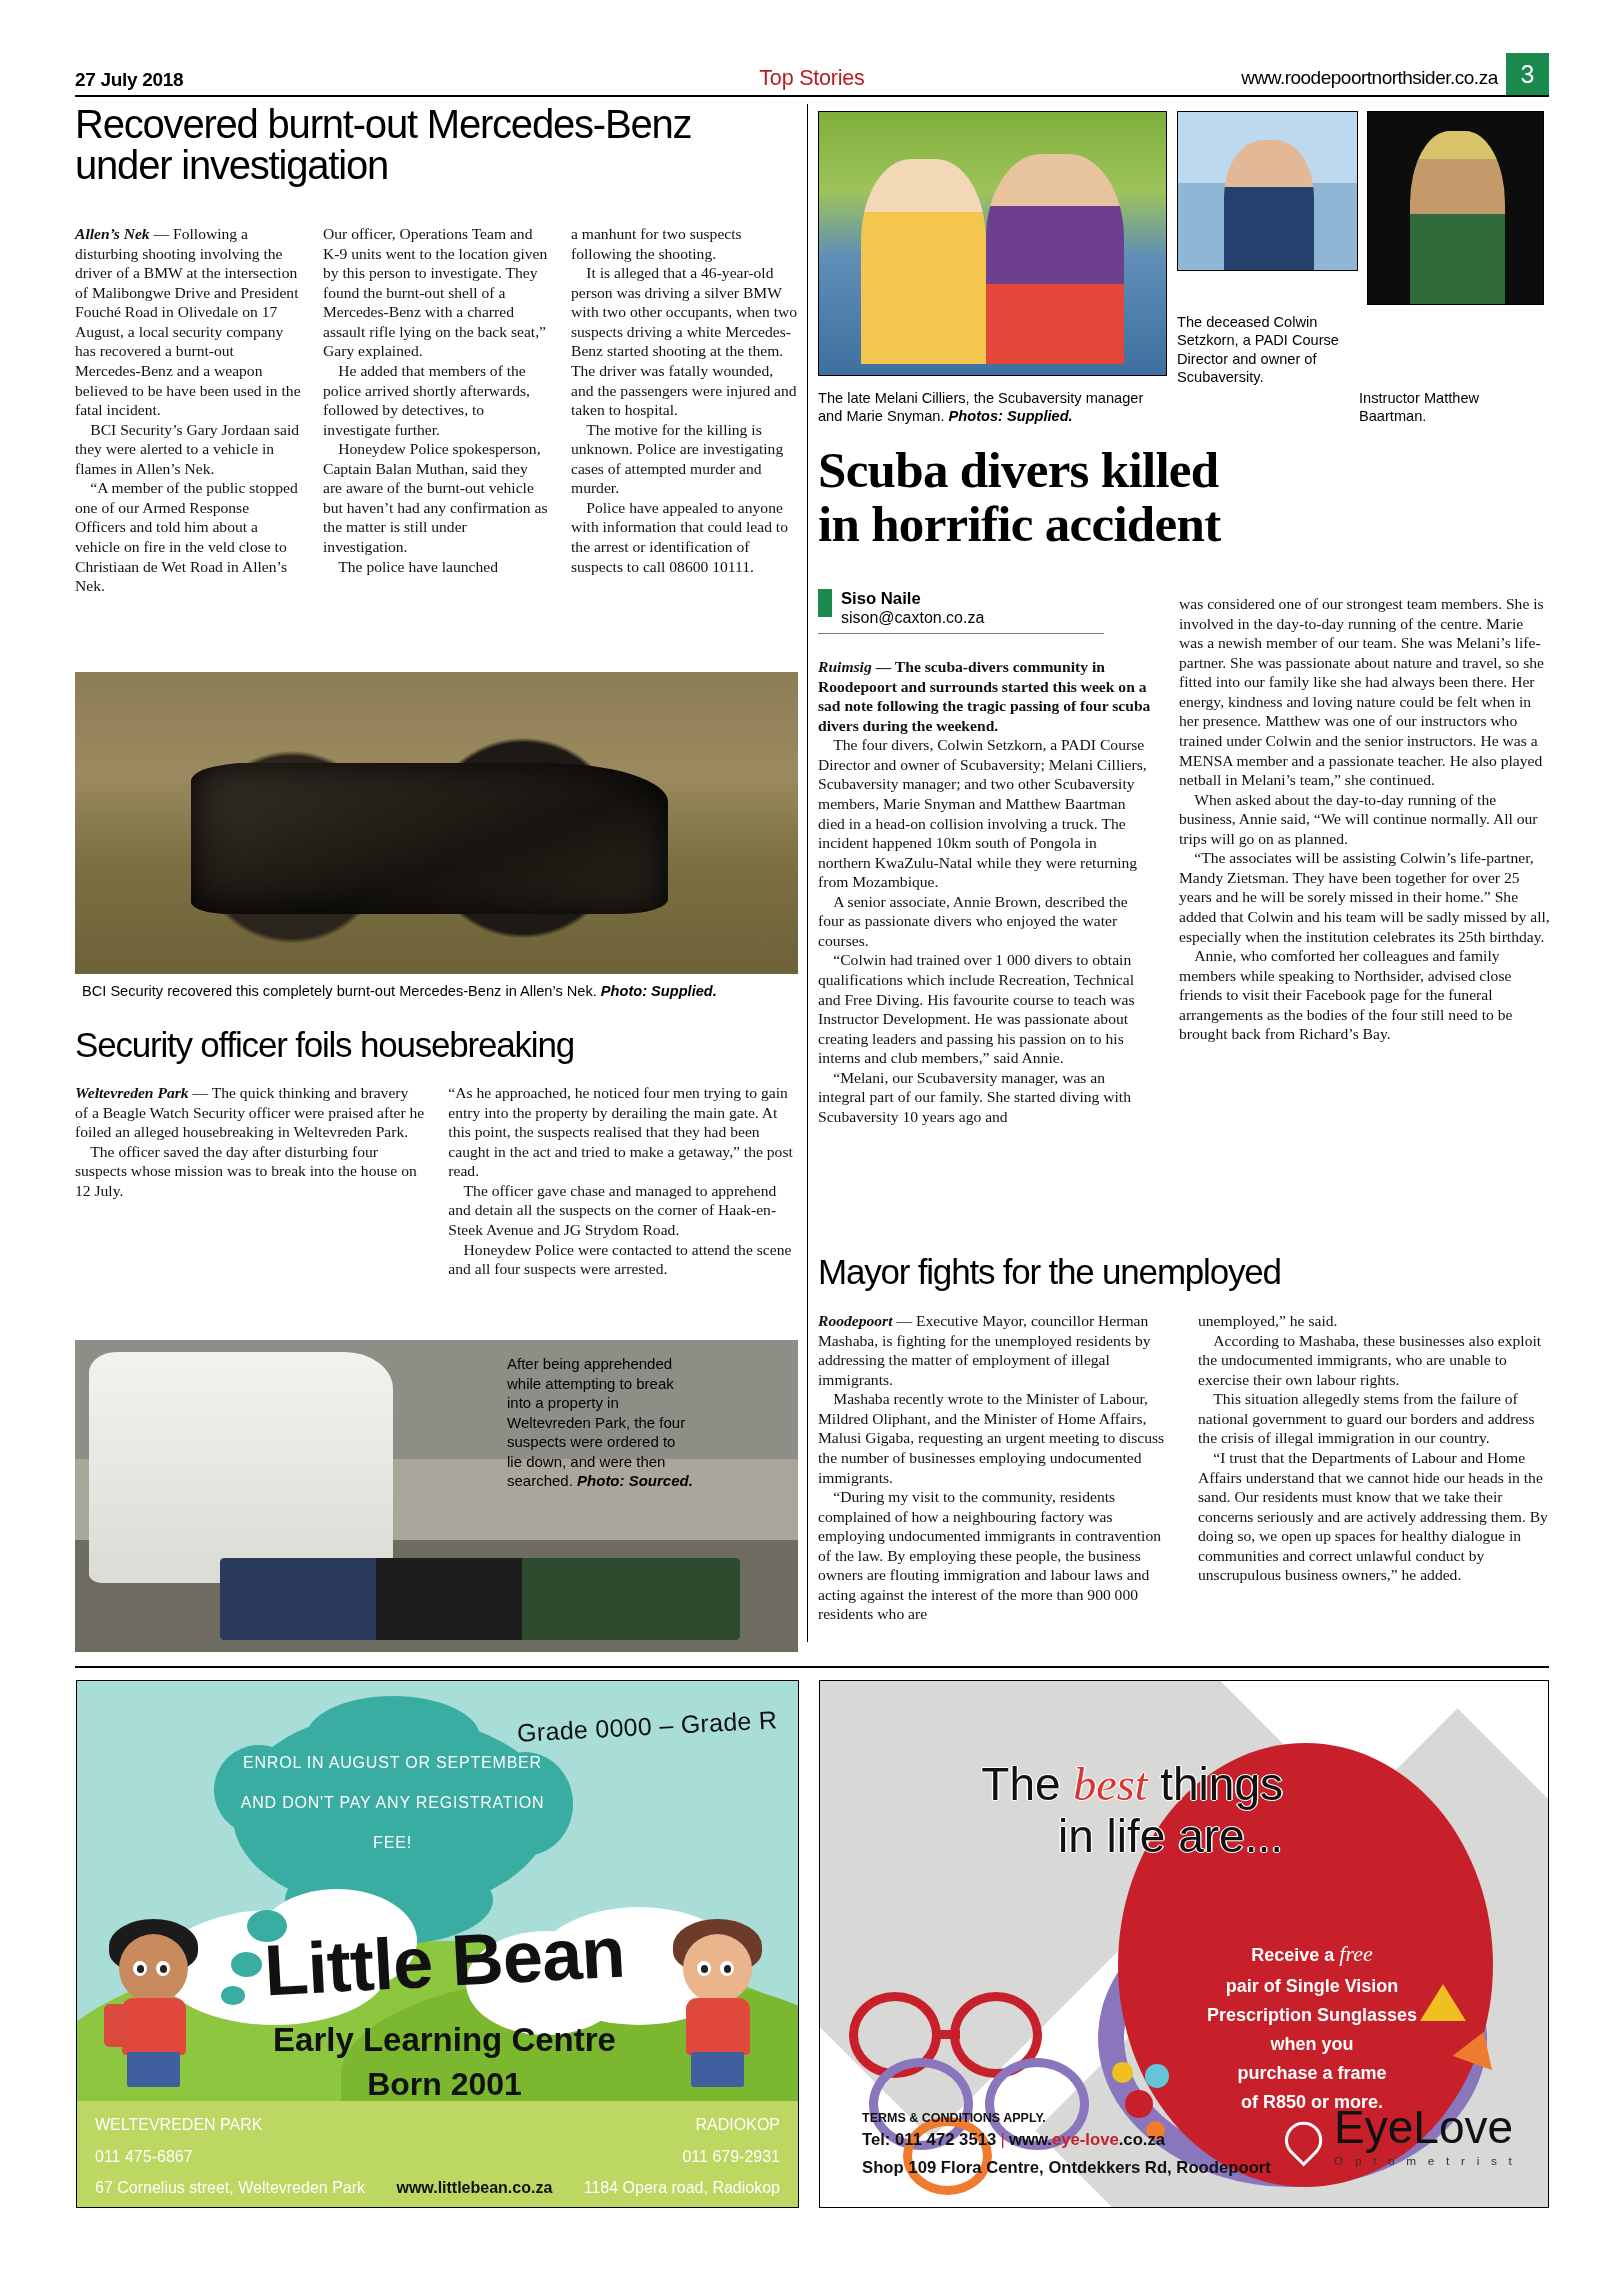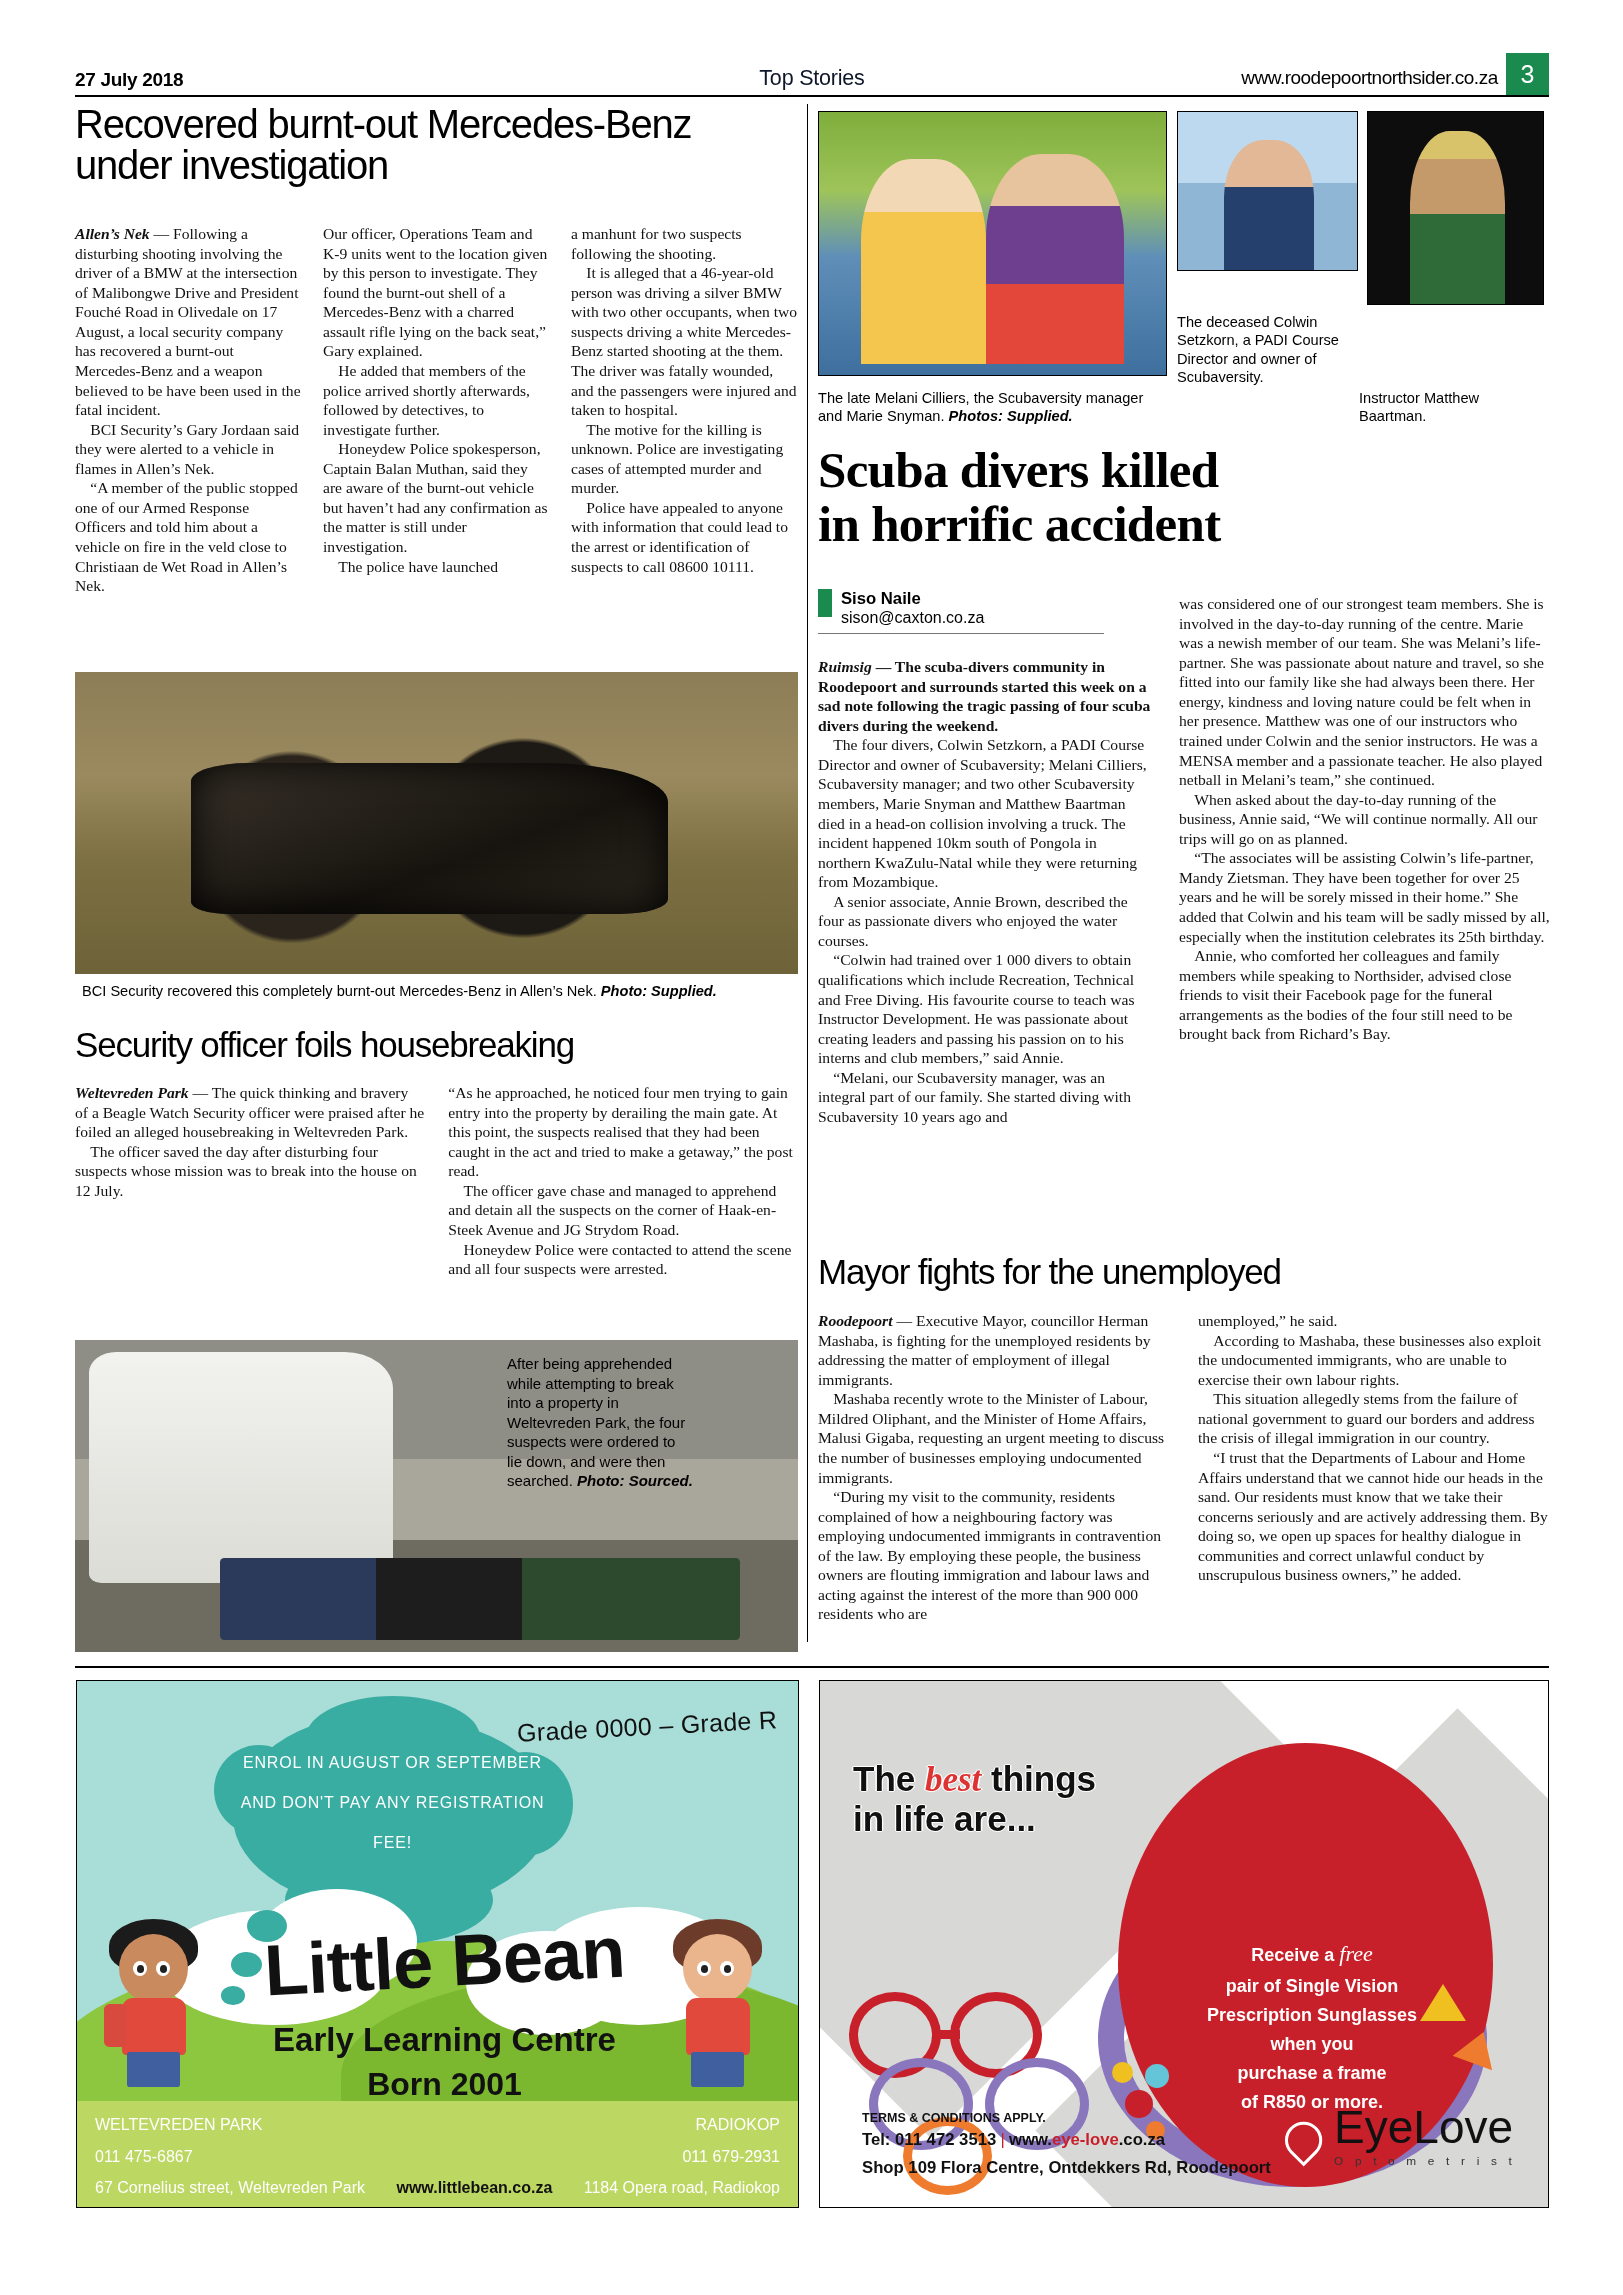--- a/index.html
+++ b/index.html
@@ -16,21 +16,21 @@
     position: absolute; left: 75px; top: 61px; width: 1474px; height: 36px;
     display: flex; align-items: flex-end; justify-content: space-between;
     border-bottom: 2.8px solid #000;
   }
   .mast-date {
     font-family: "Liberation Sans", sans-serif; font-weight: bold;
     font-size: 19px; letter-spacing: -0.3px; color:#000; padding-bottom:4.2px;
   }
   .mast-section {
     font-family: "Liberation Sans", sans-serif; font-size: 21.5px;
-    color:#0f172a; padding-bottom:4.2px; letter-spacing:-0.2px;
+    color:#b91c1c; padding-bottom:4.2px; letter-spacing:-0.2px;
     position:absolute; left:50%; transform:translateX(-50%);text-align:center;
   }
   .mast-right { display:flex; align-items:flex-end; gap:0; padding-bottom:0; }
   .mast-url {
     font-family: "Liberation Sans", sans-serif; font-size: 19px; color:#000;
     letter-spacing:-0.5px; padding-bottom:5.6px; padding-right:8.3px;
   }
   .mast-pageno {
     background:#1a8a4e; color:#fff; font-family:"Liberation Sans", sans-serif;
     font-size:25px; font-weight:300; width:43px; height:42px;
@@ -222,23 +222,24 @@
   #el-red {
     position:absolute; left:298px; top:62px; width:375px; height:444px;
     background:#c8202a; border-radius:50%;
   }
   #el-purple {
     position:absolute; left:278px; top:208px; width:389px; height:298px;
     border:26px solid #8a76bd; border-radius:50%; background:transparent;
   }
   #el-title {
     position:absolute; left:33px; top:78px; width:430px; z-index:6;
-    font-family:"Liberation Sans", sans-serif; font-weight:bold;
-    font-size:35px; line-height:1.12; color:#111;
+    font-family:"Liberation Sans", sans-serif; font-weight:normal;
+    font-size:46px; line-height:1.12; color:#111;
     text-shadow: 1.4px 0 0 #fff, -1.4px 0 0 #fff, 0 1.4px 0 #fff, 0 -1.4px 0 #fff;
+    text-align: right;
   }
   #el-title .best { color:#d33; font-style:italic; font-family:"Liberation Serif", serif; }
   #el-offer {
     position:absolute; left:346px; top:255px; width:292px; z-index:7;
     text-align:center; color:#fff;
     font-family:"Liberation Sans", sans-serif; font-weight:bold;
     font-size:18px; line-height:1.62;
   }
   #el-offer .free { font-family:"Liberation Serif", serif; font-style:italic; font-weight:normal; font-size:22px; }
   #el-badge {

